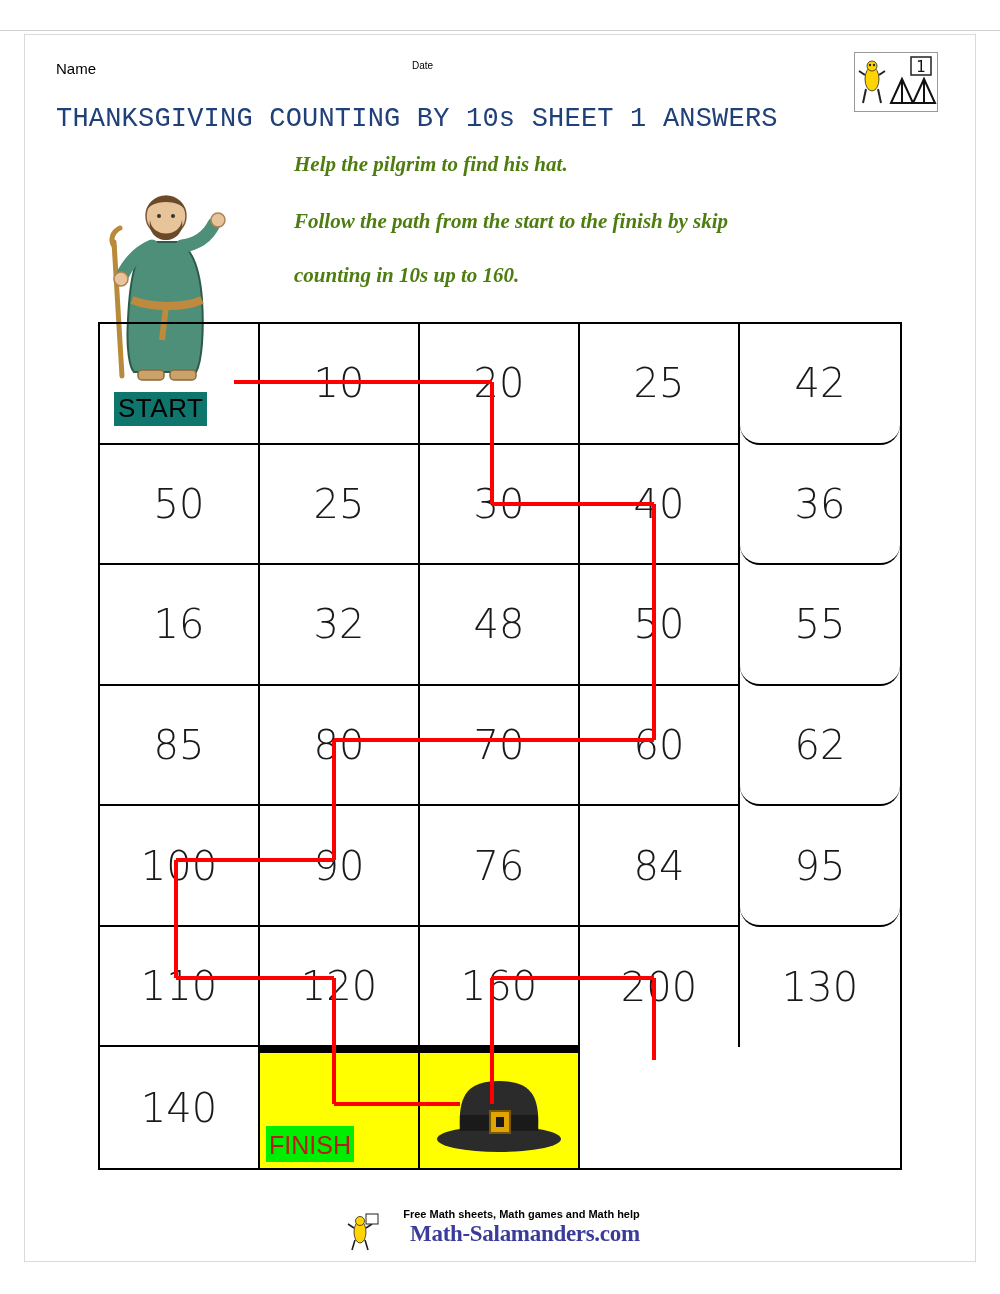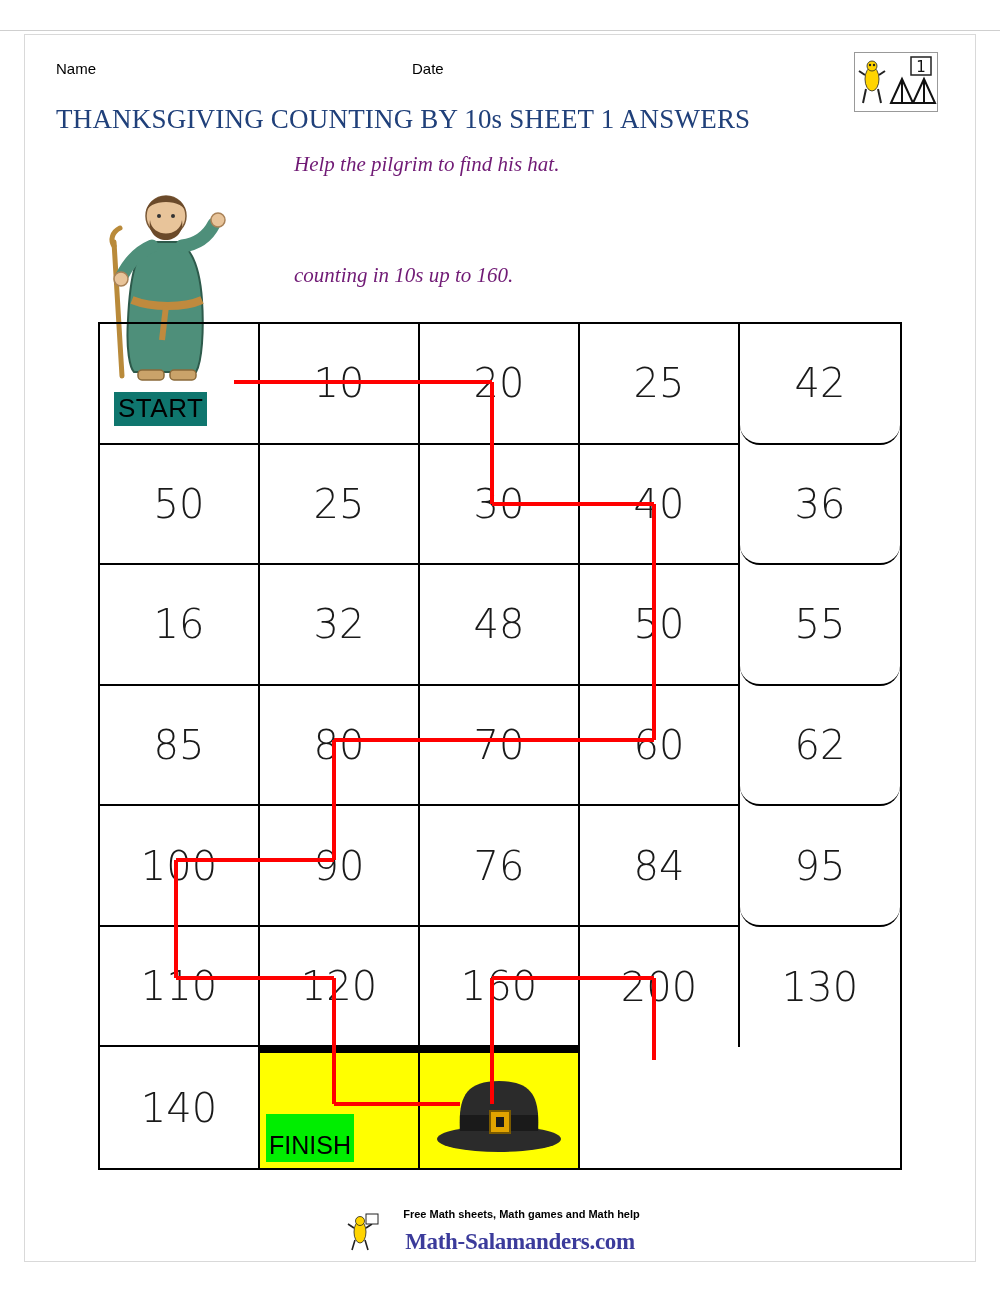--- a/index.html
+++ b/index.html
@@ -42,50 +42,51 @@
 
   .name-label {
     position: absolute;
     left: 56px; top: 60px;
     font-size: 15px;
     color: #000;
   }
   .date-label {
     position: absolute;
     left: 412px; top: 60px;
-    font-size: 15px;
+    font-size: 10px;
     color: #000;
   }
 
   .title {
     position: absolute;
     left: 56px; top: 104px;
-    font-family: Liberation Serif, serif;
+    font-family: Liberation Mono, monospace;
     font-size: 27px;
     letter-spacing: 0.2px;
     color: #20407a;
     white-space: nowrap;
   }
 
   .logo-box {
     position: absolute;
     right: 42px; top: 52px;
     width: 84px; height: 60px;
     border: 1px solid #999;
     background: #ffffff;
     box-sizing: border-box;
   }
 
   .instr {
     position: absolute;
     font-family: "Liberation Serif", serif;
     font-style: italic;
     font-size: 21px;
-    color: #701a75;
+    color: #4d7c0f;
     line-height: 1.2;
+    font-weight: bold;
   }
   .instr-1 { left: 294px; top: 152px; }
   .instr-2 { left: 294px; top: 209px; width: 620px; }
   .instr-3 { left: 294px; top: 263px; }
 
   
   .pilgrim {
     position: absolute;
     left: 92px; top: 180px;
     width: 152px; height: 212px;
@@ -135,25 +136,25 @@
     border-top: 6px solid #000;
   }
   .cell.hat-cell {
     background: #ffff00;
     border-top: 6px solid #000;
   }
   .finish-badge {
     position: absolute;
     left: 6px; bottom: 6px;
     background: #00ee00;
-    color: #000000;
+    color: #b91c1c;
     font-family: "Liberation Sans", sans-serif;
     font-size: 25px;
     line-height: 30px;
-    padding: 16px 3px 2px 3px;
+    padding: 4px 3px 2px 3px;
     text-align: right;
   }
 
   
   .path-svg {
     position: absolute;
     left: 0; top: 0;
     width: 1000px; height: 1294px;
     pointer-events: none;
   }
@@ -174,21 +175,22 @@
     padding-left: 7px;
   }
   .footer-url {
     font-family: "Liberation Serif", serif;
     font-size: 23px;
     font-weight: bold;
     color: #3b3b9b;
     letter-spacing: -0.3px;
     display: block;
     margin-left: 40px;
-    margin-top: 9px;
+    margin-top: 1px;
+    text-align: right;
   }
   .footer-wrap {
     position: relative;
     display: inline-block;
   }
   .footer-logo {
     position: absolute;
     left: -16px; top: 4px;
     width: 40px; height: 40px;
   }
@@ -223,20 +225,21 @@
       <rect x="56" y="4" width="20" height="18" fill="#ffffff" stroke="#222" stroke-width="1.5"></rect>
       <text x="66" y="19" font-family="DejaVu Sans, sans-serif" font-size="15" text-anchor="middle" fill="#111">1</text>
 
       <path d="M36 50 L47 26 L58 50 Z" fill="#ffffff" stroke="#111" stroke-width="2"></path>
       <path d="M58 50 L69 26 L80 50 Z" fill="#ffffff" stroke="#111" stroke-width="2"></path>
       <path d="M47 26 L47 50 M69 26 L69 50" stroke="#111" stroke-width="2"></path>
     </svg>
   </div>
 
   <div class="instr instr-1">Help the pilgrim to find his hat.</div>
+  <div class="instr instr-2">Follow the path from the start to the finish by skip</div>
   <div class="instr instr-3">counting in 10s up to 160.</div>
 
   <div class="pilgrim">
     <svg width="152" height="212" viewBox="0 0 152 212">
 
       <path d="M28 48 C20 52 18 60 22 66" stroke="#b98a3a" stroke-width="5" fill="none" stroke-linecap="round"></path>
       <line x1="22" y1="62" x2="30" y2="196" stroke="#b98a3a" stroke-width="5" stroke-linecap="round"></line>
 
       <path d="M60 62 C44 70 38 96 36 140 C34 170 38 188 42 192 L104 192 C110 182 112 150 110 120 C108 90 100 70 88 62 Z" fill="#4e8f7a" stroke="#2d5a4b" stroke-width="2"></path>
 

